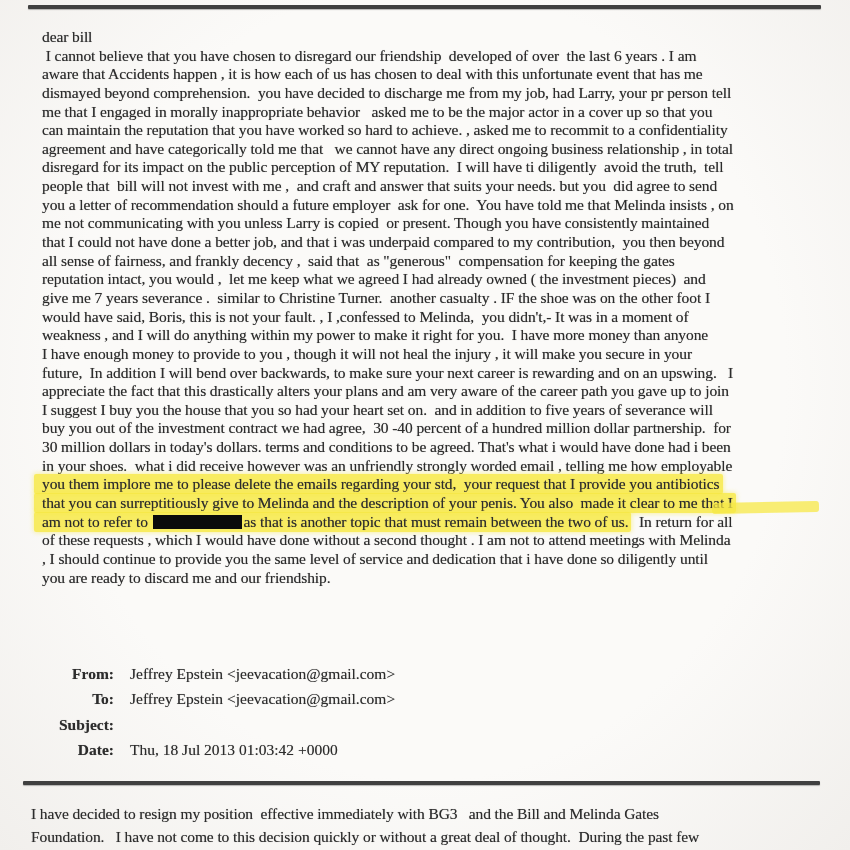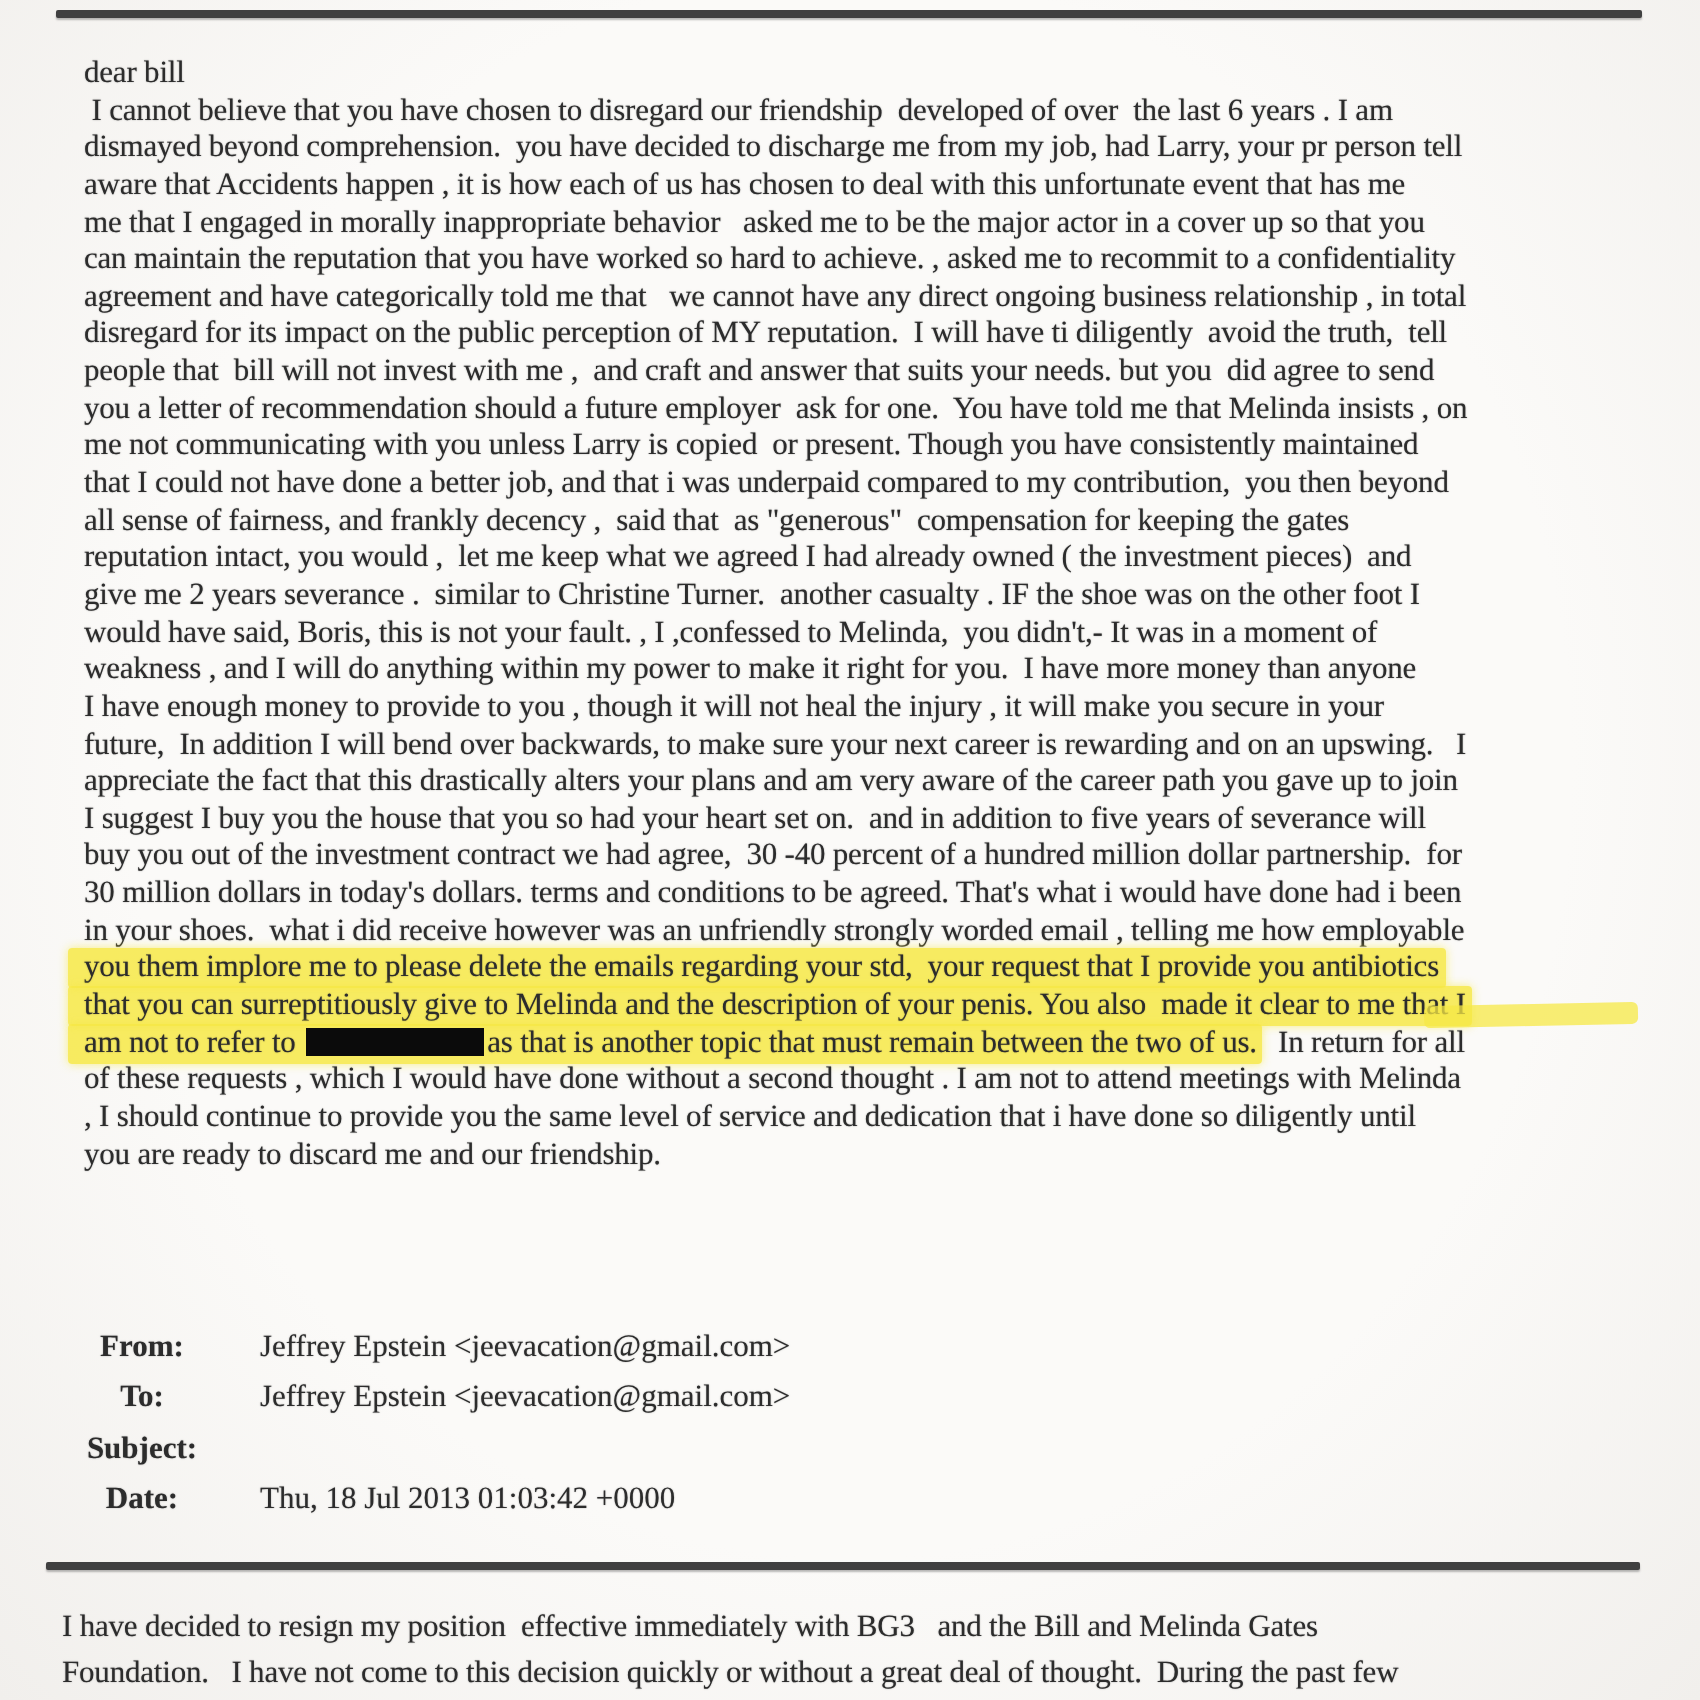--- a/index.html
+++ b/index.html
@@ -62,21 +62,21 @@
   .headers {
     position: absolute;
     left: 28px; top: 665px;
     font-size: 15.5px;
     text-shadow: 0 0 0.7px rgba(46,46,46,.5);
   }
   .hrow { display: flex; height: 25.3px; align-items: flex-start; }
   .hlabel {
     display: inline-block;
     width: 86px;
-    text-align: center;
+    text-align: right;
     font-weight: bold;
     white-space: pre;
   }
   .hvalue { margin-left: 16px; white-space: pre; }
 
   .bottom {
     position: absolute;
     left: 31px; top: 803px; width: 800px;
     font-size: 15.5px;
     line-height: 22.6px;
@@ -90,33 +90,33 @@
 
 <div class="page">
   <div class="scanfx">
 
     <div class="rule rule-top"></div>
 
     <div class="letter">
       <div class="line">dear bill</div>
 
       <div class="line"> I cannot believe that you have chosen to disregard our friendship  developed of over  the last 6 years . I am</div>
+        <div class="line">aware that Accidents happen , it is how each of us has chosen to deal with this unfortunate event that has me</div>
         <div class="line">dismayed beyond comprehension.  you have decided to discharge me from my job, had Larry, your pr person tell</div>
-        <div class="line">aware that Accidents happen , it is how each of us has chosen to deal with this unfortunate event that has me</div>
         <div class="line">me that I engaged in morally inappropriate behavior   asked me to be the major actor in a cover up so that you</div>
         <div class="line">can maintain the reputation that you have worked so hard to achieve. , asked me to recommit to a confidentiality</div>
         <div class="line">agreement and have categorically told me that   we cannot have any direct ongoing business relationship , in total</div>
         <div class="line">disregard for its impact on the public perception of MY reputation.  I will have ti diligently  avoid the truth,  tell</div>
         <div class="line">people that  bill will not invest with me ,  and craft and answer that suits your needs. but you  did agree to send</div>
         <div class="line">you a letter of recommendation should a future employer  ask for one.  You have told me that Melinda insists , on</div>
         <div class="line">me not communicating with you unless Larry is copied  or present. Though you have consistently maintained</div>
         <div class="line">that I could not have done a better job, and that i was underpaid compared to my contribution,  you then beyond</div>
         <div class="line">all sense of fairness, and frankly decency ,  said that  as "generous"  compensation for keeping the gates</div>
         <div class="line">reputation intact, you would ,  let me keep what we agreed I had already owned ( the investment pieces)  and</div>
-        <div class="line">give me 2 years severance .  similar to Christine Turner.  another casualty . IF the shoe was on the other foot I</div>
+        <div class="line">give me 7 years severance .  similar to Christine Turner.  another casualty . IF the shoe was on the other foot I</div>
         <div class="line">would have said, Boris, this is not your fault. , I ,confessed to Melinda,  you didn't,- It was in a moment of</div>
         <div class="line">weakness , and I will do anything within my power to make it right for you.  I have more money than anyone</div>
         <div class="line">I have enough money to provide to you , though it will not heal the injury , it will make you secure in your</div>
         <div class="line">future,  In addition I will bend over backwards, to make sure your next career is rewarding and on an upswing.   I</div>
         <div class="line">appreciate the fact that this drastically alters your plans and am very aware of the career path you gave up to join</div>
         <div class="line">I suggest I buy you the house that you so had your heart set on.  and in addition to five years of severance will</div>
         <div class="line">buy you out of the investment contract we had agree,  30 -40 percent of a hundred million dollar partnership.  for</div>
         <div class="line">30 million dollars in today's dollars. terms and conditions to be agreed. That's what i would have done had i been</div>
         <div class="line">in your shoes.  what i did receive however was an unfriendly strongly worded email , telling me how employable</div>
 

